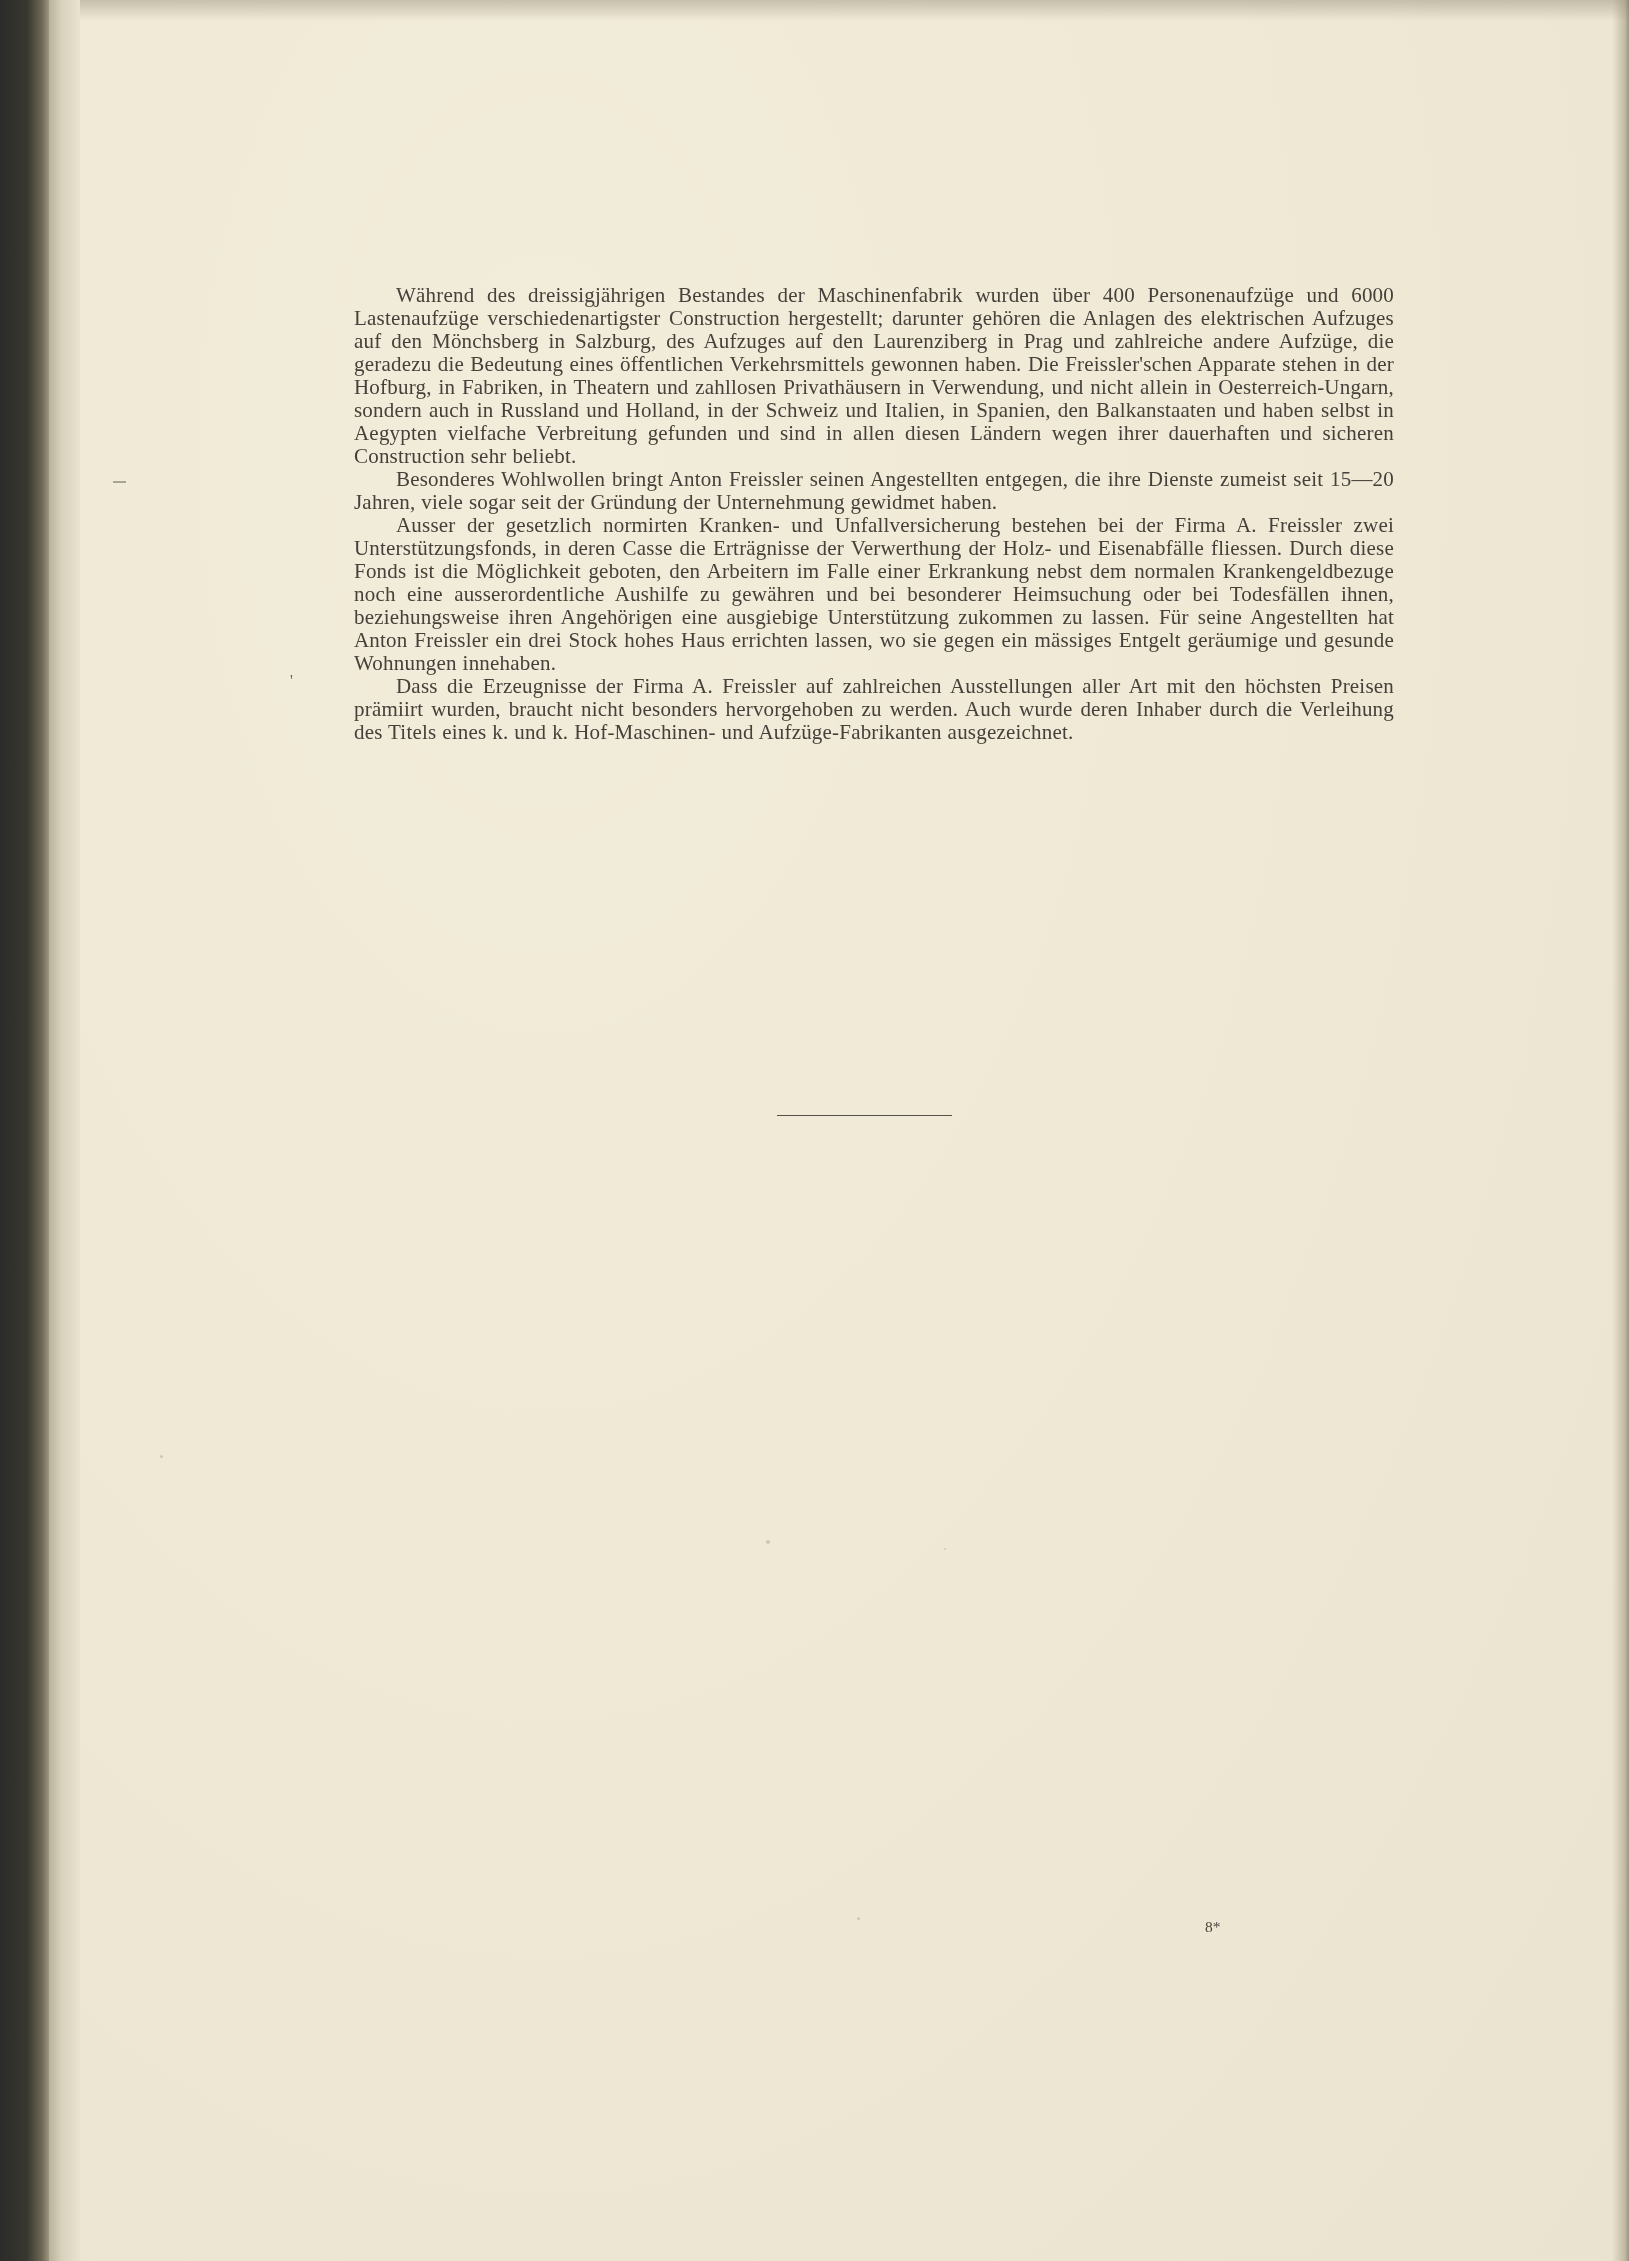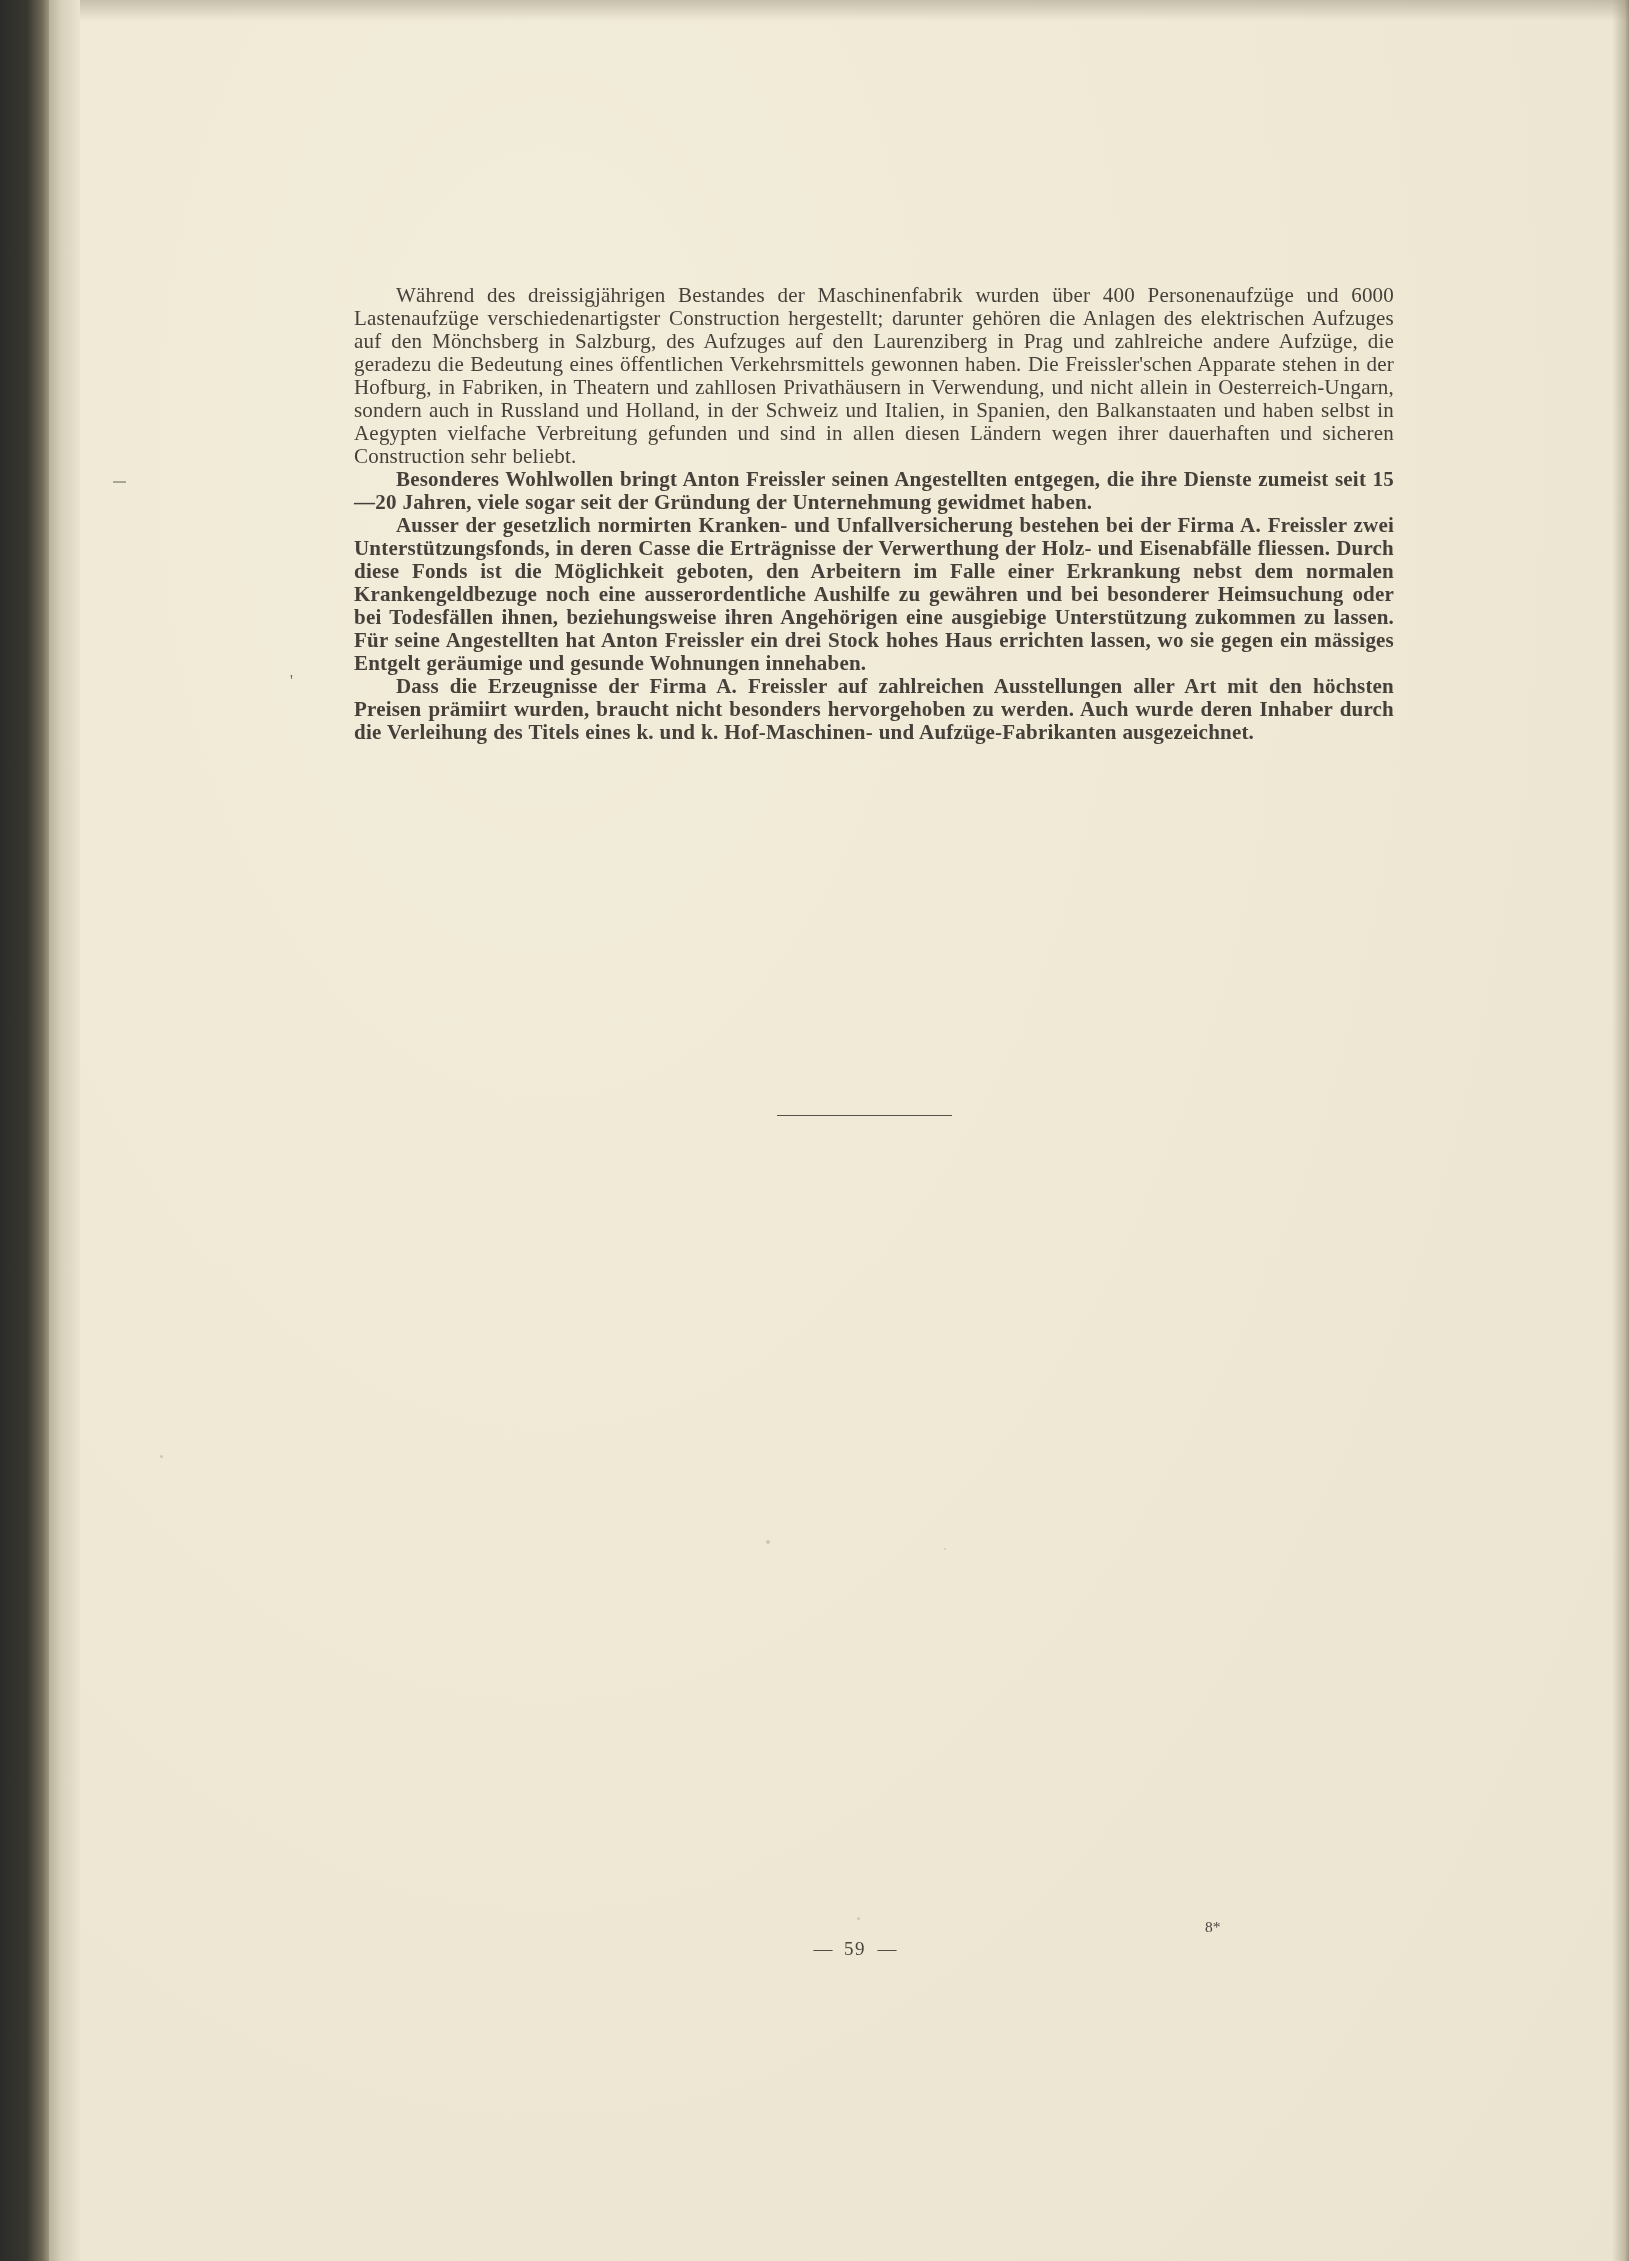--- a/index.html
+++ b/index.html
@@ -67,21 +67,20 @@
   }
   .textblock p {
     margin: 0;
     text-indent: 42px;
     -webkit-hyphens: none;
     hyphens: none;
     word-spacing: 0.4px;
   }
   .textblock p.cont {
     text-indent: 42px;
-    font-weight: bold;
   }
   
   .textblock p { letter-spacing: 0.2px; }
 
   .rule {
     position: absolute;
     left: 697px;
     top: 1115px;
     width: 175px;
     height: 0;
@@ -148,20 +147,17 @@
 
     <div class="textblock">
       <p>Während des dreissigjährigen Bestandes der Maschinenfabrik wurden über 400 Personenaufzüge und 6000 Lastenaufzüge verschiedenartigster Construction hergestellt; darunter gehören die Anlagen des elektrischen Aufzuges auf den Mönchsberg in Salzburg, des Aufzuges auf den Laurenziberg in Prag und zahlreiche andere Aufzüge, die geradezu die Bedeutung eines öffentlichen Verkehrsmittels gewonnen haben.  Die Freissler'schen Apparate stehen in der Hofburg, in Fabriken, in Theatern und zahllosen Privathäusern in Verwendung, und nicht allein in Oesterreich-Ungarn, sondern auch in Russland und Holland, in der Schweiz und Italien, in Spanien, den Balkanstaaten und haben selbst in Aegypten vielfache Verbreitung gefunden und sind in allen diesen Ländern wegen ihrer dauerhaften und sicheren Construction sehr beliebt.</p>
       <p class="cont">Besonderes Wohlwollen bringt Anton Freissler seinen Angestellten entgegen,  die ihre Dienste zumeist seit 15—20 Jahren, viele sogar seit der Gründung der Unternehmung gewidmet haben.</p>
       <p class="cont">Ausser der gesetzlich normirten Kranken- und Unfallversicherung bestehen bei der Firma A. Freissler zwei Unterstützungsfonds, in deren Casse die Erträgnisse der Verwerthung der Holz- und Eisenabfälle fliessen.  Durch diese Fonds ist die Möglichkeit geboten, den Arbeitern im Falle einer Erkrankung nebst dem normalen Krankengeldbezuge noch eine ausserordentliche Aushilfe zu gewähren und bei besonderer Heimsuchung oder bei Todesfällen ihnen, beziehungsweise ihren Angehörigen eine ausgiebige Unterstützung zukommen zu lassen.  Für seine Angestellten hat Anton Freissler ein drei Stock hohes Haus errichten lassen, wo sie gegen ein mässiges Entgelt geräumige und gesunde Wohnungen innehaben.</p>
       <p class="cont">Dass die Erzeugnisse der Firma A. Freissler auf zahlreichen Ausstellungen aller Art mit den höchsten Preisen prämiirt wurden, braucht nicht besonders hervorgehoben zu werden.  Auch wurde deren Inhaber durch die Verleihung des Titels eines k. und k. Hof-Maschinen- und Aufzüge-Fabrikanten ausgezeichnet.</p>
     </div>
 
     <div class="rule"></div>
 
-    <div class="folio">
-      <span class="dash">—</span><span>59</span><span class="dash">—</span>
-    </div>
 
     <div class="signature">8*</div>
   </div>
 </div>
 
 
 </body></html>

